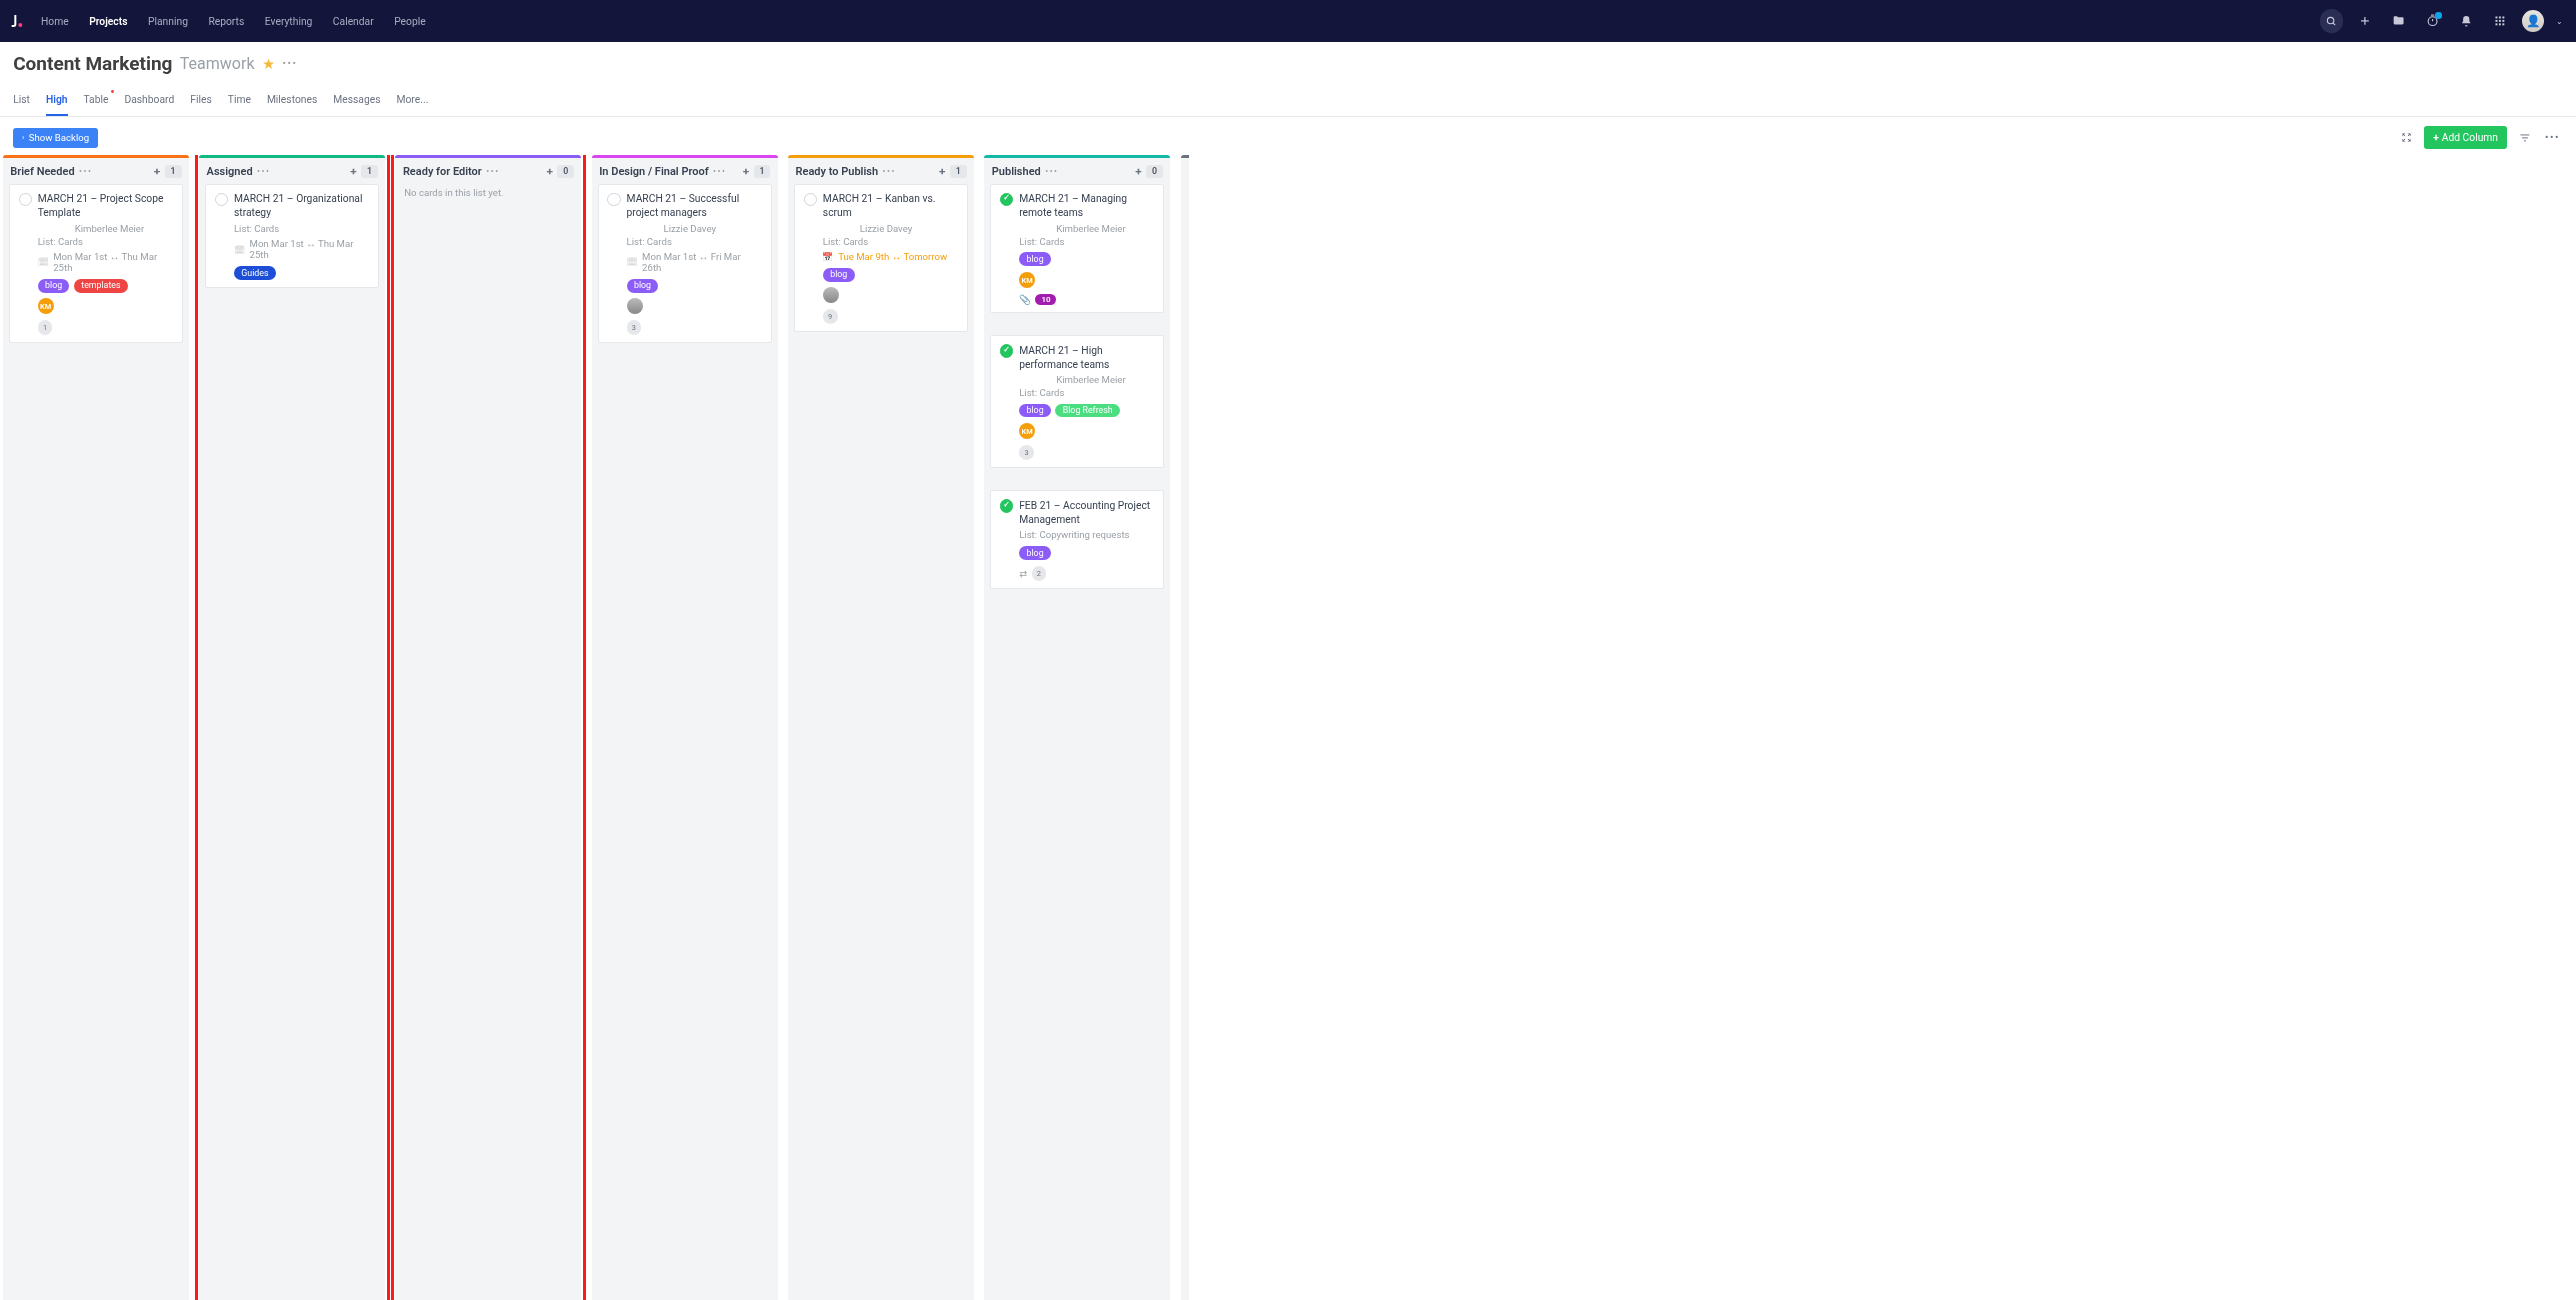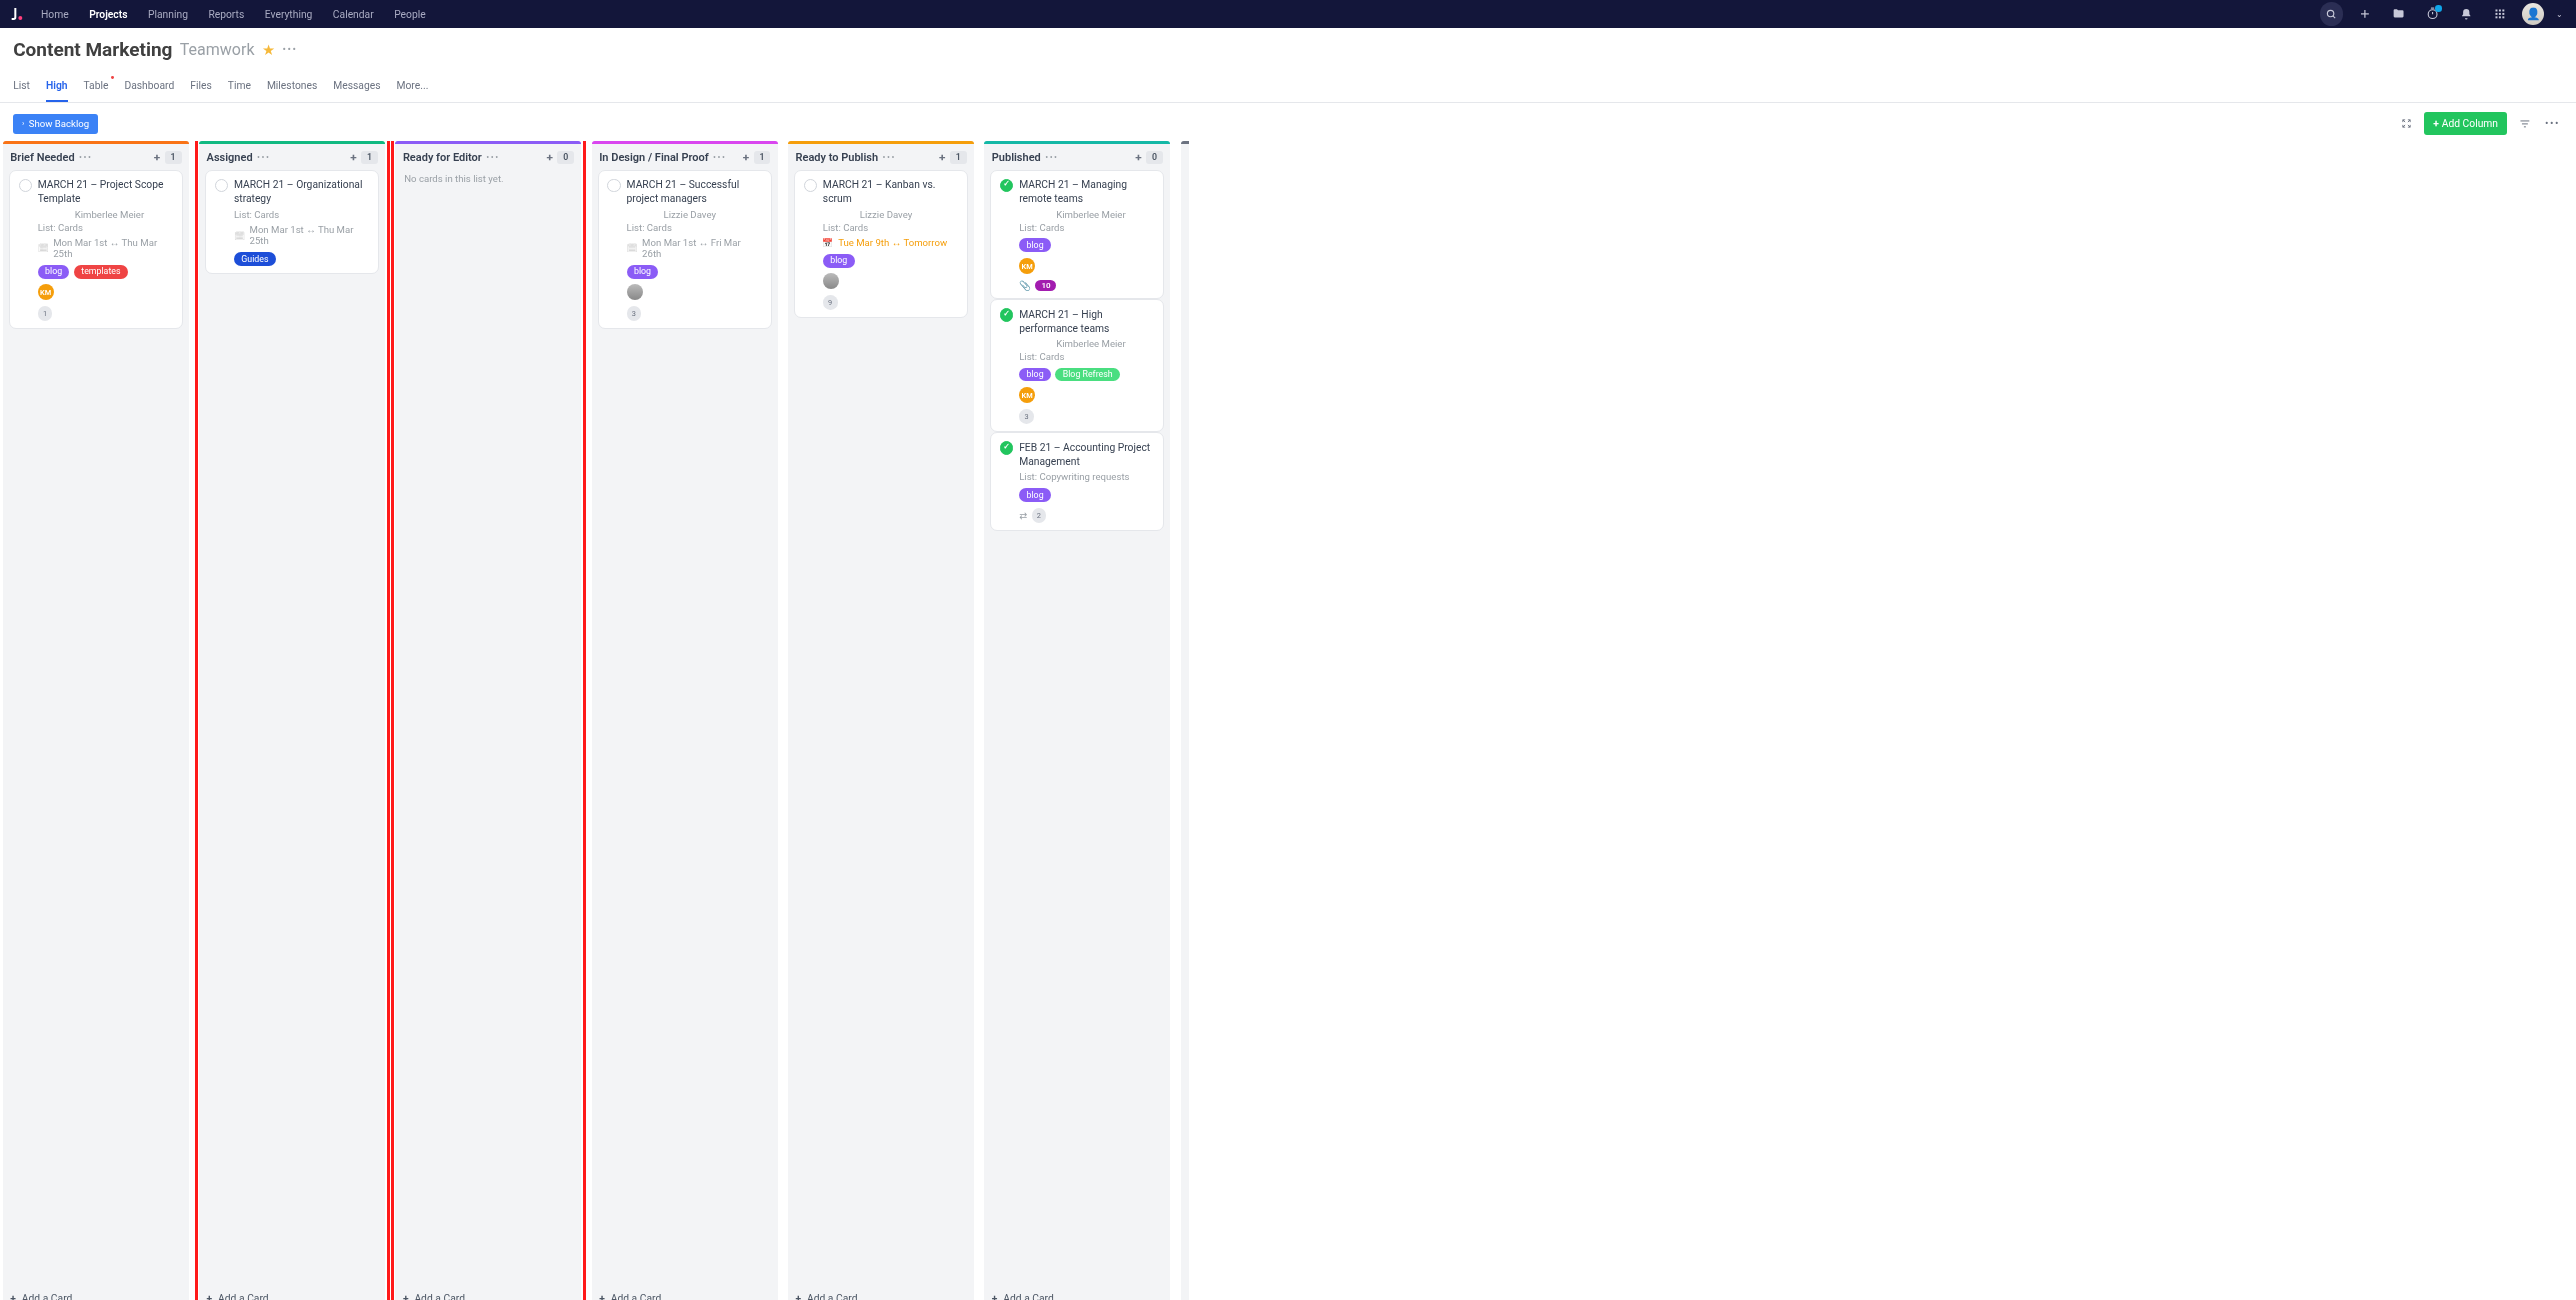--- a/index.html
+++ b/index.html
@@ -1,21 +1,21 @@
 <!DOCTYPE html>
 <html style="font-size:11.8px"><head>
 <meta charset="utf-8">
 <style>
   * { box-sizing: border-box; margin: 0; padding: 0; font-family: -apple-system, BlinkMacSystemFont, "Segoe UI", Roboto, sans-serif; }
   body { background: #fff; color: #333; font-size: 10.3px; overflow: hidden; }
   
   
   .topnav {
     background: #13163a;
-    height: 28px;
+    height: 42px;
     display: flex;
     align-items: center;
     padding: 0 8.8px;
     color: #b7b8c9;
   }
   .topnav .logo { display: flex; align-items: center; margin-right: 7.4px; }
   .topnav .logo svg { width: 16px; height: 16px; }
   .topnav .nav-links { display: flex; gap: 2.9px; }
   .topnav .nav-link { padding: 5.9px 8.8px; cursor: pointer; color: #a9abc2; font-size: 10.3px; }
   .topnav .nav-link.active { color: #fff; font-weight: 600; }
@@ -64,21 +64,21 @@
   .col-title { font-size:11px; font-weight:600; color:#374151; }
   .col-header .dots { font-size:8.8px; }
   .col-header .sp { flex:1; }
   .plus { color:#6b7280; cursor:pointer; font-weight:700; font-size:11.8px; }
   .count-badge { background:#e5e7eb; color:#4b5563; border-radius:2.9px; font-size:8.8px; padding: 1.5px 5.9px; font-weight:600;}
   .col-body { flex:1; padding: 0 5.9px; overflow-y:auto; }
   .empty-msg { color:#9aa0a6; font-size:9.6px; padding: 2.9px; }
   .col-footer { padding: 7.4px; color:#4b5563; font-size:10.3px; cursor:pointer; display:flex; align-items:center; gap:5.9px;}
   
   
-  .card { background:#fff; border:0.7px solid #e5e7eb; border-radius:7px; padding:7.4px 8.8px; margin-bottom:0; position:relative;}
+  .card { background:#fff; border:0.7px solid #e5e7eb; border-radius:2px; padding:7.4px 8.8px; margin-bottom:22px; position:relative;}
   .card-row1 { display:flex; gap:5.9px; align-items:flex-start; }
   .check { width:13.2px; height:13.2px; border-radius:50%; border:1.5px solid #d1d5db; flex:0 0 13.2px; margin-top:0.7px;}
   .check.done { background:#22c55e; border-color:#22c55e; position:relative;}
   .check.done::after { content:"✓"; color:#fff; font-size:8px; position:absolute; left:2.2px; top:-0.7px; font-weight:700;}
   .card-title { font-size:10.3px; color:#374151; line-height:1.35; }
   .card-meta { color:#9aa0a6; font-size:9.6px; margin-top:2.9px;}
   .card-meta .author { display:block;padding-left:37px; }
   .card-meta .list { display:block; margin-top:1.5px; }
   .card-dates { display:flex; align-items:center; gap:4.4px; margin-top:4.4px; color:#9aa0a6; font-size:9.6px;}
   .card-dates.warn { color:#f59e0b; }

